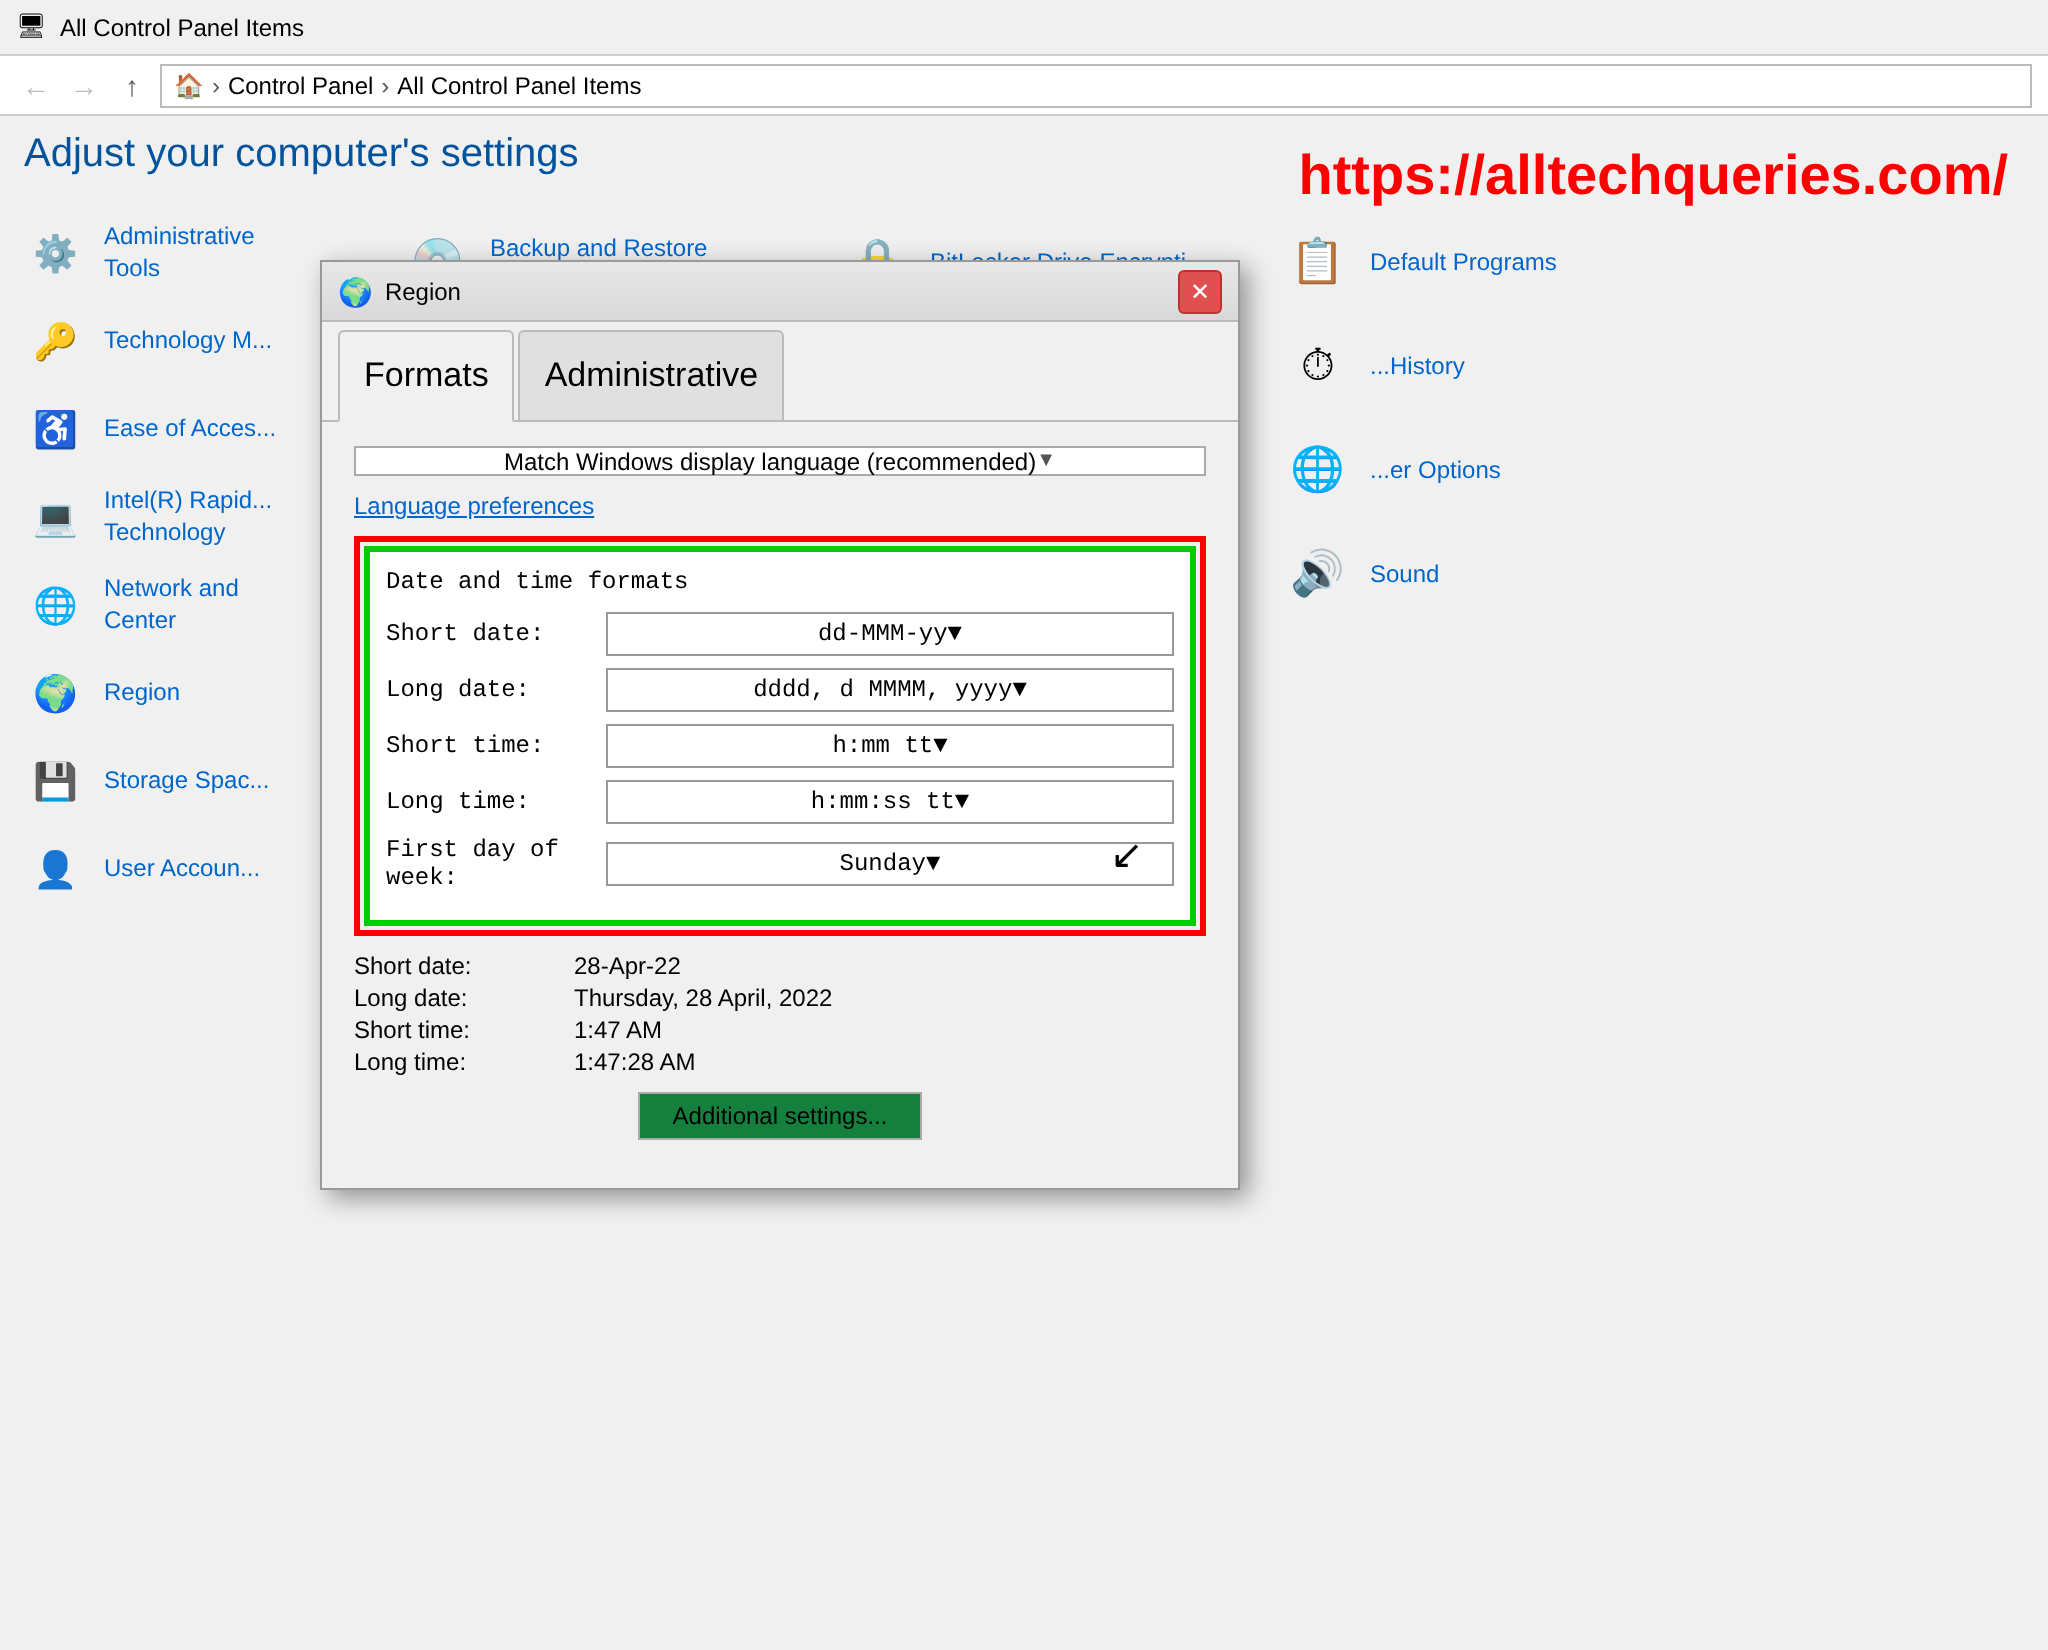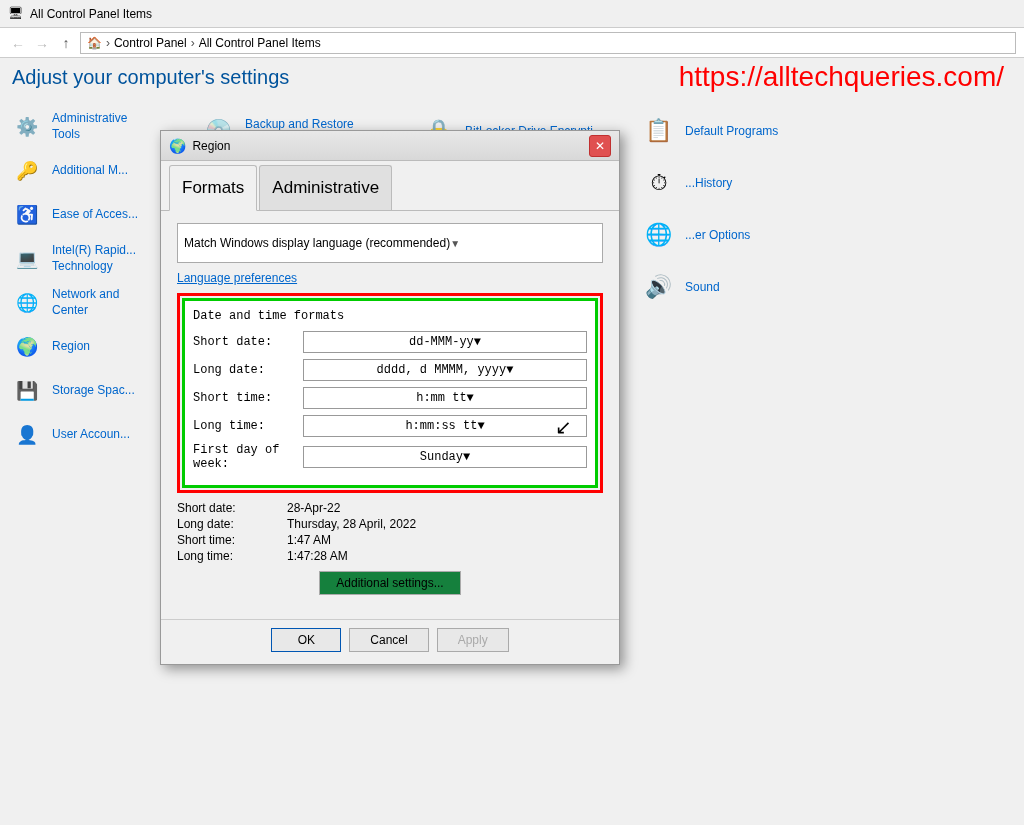--- a/index.html
+++ b/index.html
@@ -116,24 +116,24 @@
     .right-item-icon {
       width: 36px; height: 36px;
       display: flex; align-items: center; justify-content: center;
       font-size: 22px;
     }
     .right-item-label { color: #0066cc; font-size: 12px; }
 
     
     .watermark {
       position: absolute;
-      top: 61px;
+      top: 72px;
       right: 20px;
       font-size: 28px;
-      font-weight: normal;
+      font-weight: bold;
       color: #ff0000;
       font-family: Arial, sans-serif;
       z-index: 5;
       margin-left: 25px;
     }
 
     
     .dialog {
       position: absolute;
       top: 130px;
@@ -363,21 +363,21 @@
 
 <div class="main-area">
 
   <div class="sidebar">
     <div class="sidebar-item">
       <div class="sidebar-item-icon">⚙️</div>
       <div class="sidebar-item-label">Administrative<br>Tools</div>
     </div>
     <div class="sidebar-item">
       <div class="sidebar-item-icon">🔑</div>
-      <div class="sidebar-item-label">Additional M...</div>
+      <div class="sidebar-item-label">Technology M...</div>
     </div>
     <div class="sidebar-item">
       <div class="sidebar-item-icon">♿</div>
       <div class="sidebar-item-label">Ease of Acces...</div>
     </div>
     <div class="sidebar-item">
       <div class="sidebar-item-icon">💻</div>
       <div class="sidebar-item-label">Intel(R) Rapid...<br>Technology</div>
     </div>
     <div class="sidebar-item">
@@ -484,21 +484,21 @@
   <div class="dialog-tabs">
     <div class="tab active">Formats</div>
     <div class="tab">Administrative</div>
   </div>
 
   <div class="dialog-body">
 
     
 
     
-    <div class="format-dropdown" style="margin-bottom:8px; border:1px solid #aaa; height:40px; display:flex; align-items:center; justify-content:flex-start; padding:0 6px;">
+    <div class="format-dropdown" style="margin-bottom:8px; border:1px solid #aaa; height:15px; display:flex; align-items:center; justify-content:center; padding:0 6px;">
       <span style="font-size:12px;">Match Windows display language (recommended)</span>
       <span class="dropdown-arrow">▼</span>
     </div>
 
     
     <a class="lang-pref-link">Language preferences</a>
 
     
     <div class="formats-section-outer">
 
@@ -566,21 +566,16 @@
         <div class="example-label">Long time:</div>
         <div class="example-value">1:47:28 AM</div>
       </div>
     </div>
 
     
     <button class="additional-btn">Additional settings...</button>
 
   </div>
 
-  <div class="dialog-footer">
-    <button class="dialog-btn primary">OK</button>
-    <button class="dialog-btn">Cancel</button>
-    <button class="dialog-btn" disabled="">Apply</button>
-  </div>
 
 </div>
 
 <div class="cursor-arrow">↙</div>
 
 </body></html>

